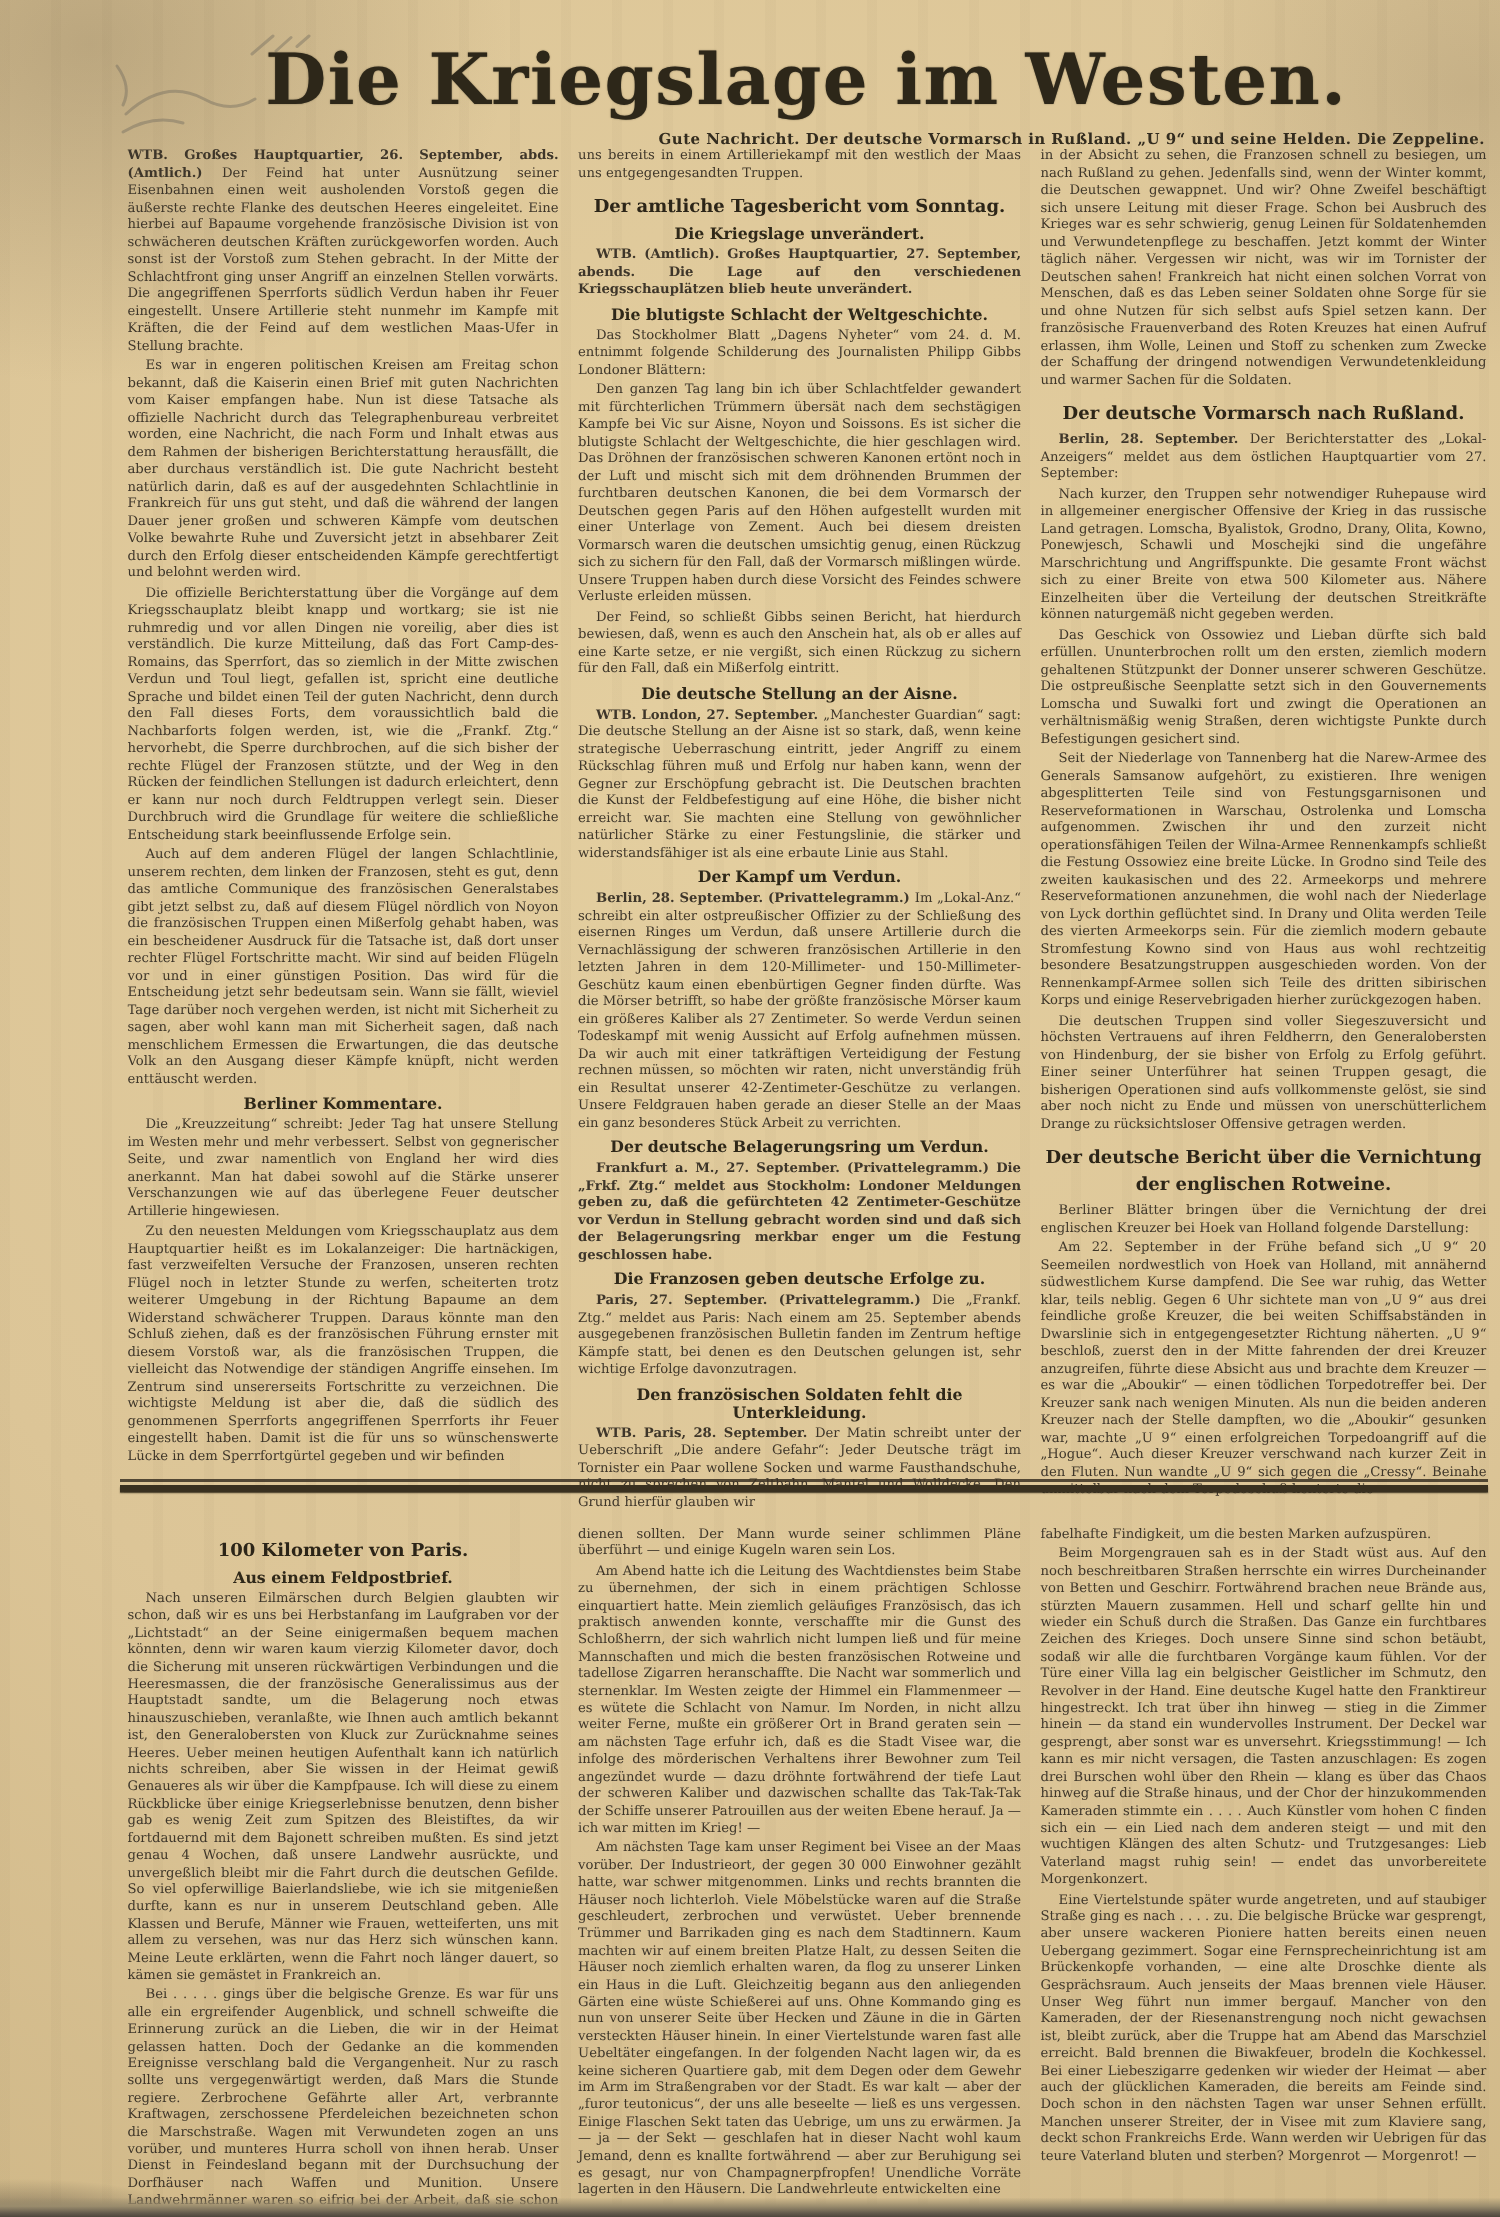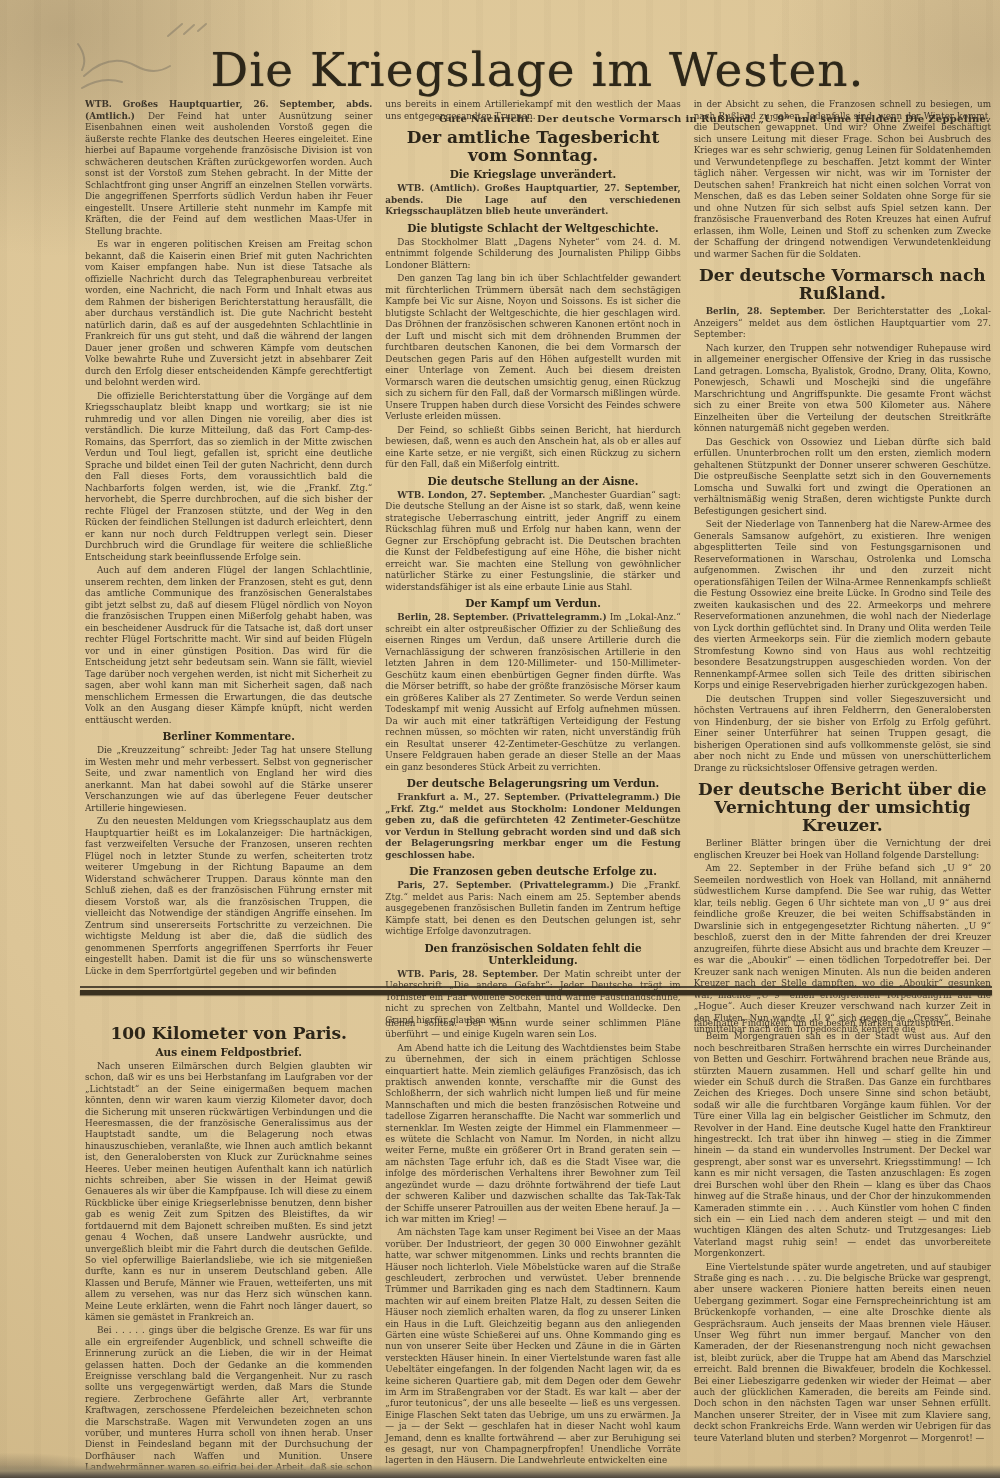--- a/index.html
+++ b/index.html
@@ -8,37 +8,37 @@
     font-family:"DejaVu Serif",serif;color:#3e362a;
     background:
       radial-gradient(40% 22% at 6% 2%, rgba(110,95,70,.30), rgba(110,95,70,0) 70%),
       radial-gradient(30% 18% at 98% 4%, rgba(120,104,78,.22), rgba(120,104,78,0) 70%),
       repeating-linear-gradient(90deg, rgba(90,75,50,.03) 0 7px, rgba(0,0,0,0) 7px 34px),
       radial-gradient(125% 95% at 50% 34%, #e4cfa0 0%, #dcc597 50%, #d0b888 82%, #c3aa78 100%);
   }
   .pencil{position:absolute;left:72px;top:14px;opacity:.55;}
   .masthead{position:absolute;left:85px;top:26px;width:905px;text-align:center;}
   .title{
-    margin:16px;font-size:47px;font-weight:normal;color:#2d2719;letter-spacing:1px;
+    margin:0;font-size:47px;font-weight:bold;color:#2d2719;letter-spacing:1px;
     text-shadow:0 0 1px rgba(45,39,25,.6);
   }
   .subtitle{margin-top:7px;font-size:10px;font-weight:bold;color:#332c1f;letter-spacing:.3px;text-align:right;}
   .cols{position:absolute;left:85px;width:906px;display:flex;align-items:flex-start;}
   .upper{top:99px;height:887px;}
   .lower{top:1002px;height:464px;}
   .col{overflow:hidden;text-align:justify;font-size:8.8px;line-height:11.5px;}
   .lower .col{line-height:11.4px;margin-top:16px;}
   .c1{width:288px;padding-right:6px;}
   .c2{width:296px;padding:0 6px;}
   .c3{width:298px;padding-left:6px;}
   .vrule{width:1px;background:linear-gradient(rgba(62,52,38,.1), rgba(62,52,38,.65) 6%, rgba(62,52,38,.65) 94%, rgba(62,52,38,.1));}
   .col p{margin:0 0 2px;text-indent:12px;}
   .col p.noindent{text-indent:0;}
   .col p.bold{font-weight:bold;}
-  .col .h1{font-size:17px;line-height:18px;font-weight:bold;text-align:center;color:#2c2518;margin:6px 0 4px;}
+  .col .h1{font-size:12px;line-height:18px;font-weight:bold;text-align:center;color:#2c2518;margin:6px 0 4px;}
   .col .h2{font-size:10.5px;line-height:12px;font-weight:bold;text-align:center;color:#2f2819;margin:4px 0 3px;}
   .hrule{position:absolute;left:80px;width:912px;top:986px;}
   .hrule .thin{height:1.5px;background:rgba(58,48,34,.85);margin-bottom:2px;}
   .hrule .thick{height:5px;background:#39301f;box-shadow:0 1px 1px rgba(40,32,18,.5);}
   .page-edge{
     position:absolute;left:0;bottom:0;width:1000px;height:13px;
     background:linear-gradient(rgba(120,106,82,0), #9a8c6d 45%, #655c4e 80%, #4e473d);
   }
   .corner-shade{position:absolute;left:0;bottom:0;width:170px;height:34px;
     background:radial-gradient(90% 100% at 8% 100%, rgba(70,63,54,.55), rgba(70,63,54,0) 75%);}
@@ -95,21 +95,21 @@
       </div>
     <div class="vrule"></div>
     <div class="col c3">
         <p class="p noindent">in der Absicht zu sehen, die Franzosen schnell zu besiegen, um nach Rußland zu gehen. Jedenfalls sind, wenn der Winter kommt, die Deutschen gewappnet. Und wir? Ohne Zweifel beschäftigt sich unsere Leitung mit dieser Frage. Schon bei Ausbruch des Krieges war es sehr schwierig, genug Leinen für Soldatenhemden und Verwundetenpflege zu beschaffen. Jetzt kommt der Winter täglich näher. Vergessen wir nicht, was wir im Tornister der Deutschen sahen! Frankreich hat nicht einen solchen Vorrat von Menschen, daß es das Leben seiner Soldaten ohne Sorge für sie und ohne Nutzen für sich selbst aufs Spiel setzen kann. Der französische Frauenverband des Roten Kreuzes hat einen Aufruf erlassen, ihm Wolle, Leinen und Stoff zu schenken zum Zwecke der Schaffung der dringend notwendigen Verwundetenkleidung und warmer Sachen für die Soldaten.</p>
         <div class="h1">Der deutsche Vormarsch nach Rußland.</div>
         <p class="p"><b>Berlin, 28. September. </b>Der Berichterstatter des „Lokal-Anzeigers“ meldet aus dem östlichen Hauptquartier vom 27. September:</p>
         <p class="p">Nach kurzer, den Truppen sehr notwendiger Ruhepause wird in allgemeiner energischer Offensive der Krieg in das russische Land getragen. Lomscha, Byalistok, Grodno, Drany, Olita, Kowno, Ponewjesch, Schawli und Moschejki sind die ungefähre Marschrichtung und Angriffspunkte. Die gesamte Front wächst sich zu einer Breite von etwa 500 Kilometer aus. Nähere Einzelheiten über die Verteilung der deutschen Streitkräfte können naturgemäß nicht gegeben werden.</p>
         <p class="p">Das Geschick von Ossowiez und Lieban dürfte sich bald erfüllen. Ununterbrochen rollt um den ersten, ziemlich modern gehaltenen Stützpunkt der Donner unserer schweren Geschütze. Die ostpreußische Seenplatte setzt sich in den Gouvernements Lomscha und Suwalki fort und zwingt die Operationen an verhältnismäßig wenig Straßen, deren wichtigste Punkte durch Befestigungen gesichert sind.</p>
         <p class="p">Seit der Niederlage von Tannenberg hat die Narew-Armee des Generals Samsanow aufgehört, zu existieren. Ihre wenigen abgesplitterten Teile sind von Festungsgarnisonen und Reserveformationen in Warschau, Ostrolenka und Lomscha aufgenommen. Zwischen ihr und den zurzeit nicht operationsfähigen Teilen der Wilna-Armee Rennenkampfs schließt die Festung Ossowiez eine breite Lücke. In Grodno sind Teile des zweiten kaukasischen und des 22. Armeekorps und mehrere Reserveformationen anzunehmen, die wohl nach der Niederlage von Lyck dorthin geflüchtet sind. In Drany und Olita werden Teile des vierten Armeekorps sein. Für die ziemlich modern gebaute Stromfestung Kowno sind von Haus aus wohl rechtzeitig besondere Besatzungstruppen ausgeschieden worden. Von der Rennenkampf-Armee sollen sich Teile des dritten sibirischen Korps und einige Reservebrigaden hierher zurückgezogen haben.</p>
         <p class="p">Die deutschen Truppen sind voller Siegeszuversicht und höchsten Vertrauens auf ihren Feldherrn, den Generalobersten von Hindenburg, der sie bisher von Erfolg zu Erfolg geführt. Einer seiner Unterführer hat seinen Truppen gesagt, die bisherigen Operationen sind aufs vollkommenste gelöst, sie sind aber noch nicht zu Ende und müssen von unerschütterlichem Drange zu rücksichtsloser Offensive getragen werden.</p>
-        <div class="h1">Der deutsche Bericht über die Vernichtung der umsichtig Kreuzer.</div>
+        <div class="h1">Der deutsche Bericht über die Vernichtung der englischen Rotweine.</div>
         <p class="p">Berliner Blätter bringen über die Vernichtung der drei englischen Kreuzer bei Hoek van Holland folgende Darstellung:</p>
         <p class="p">Am 22. September in der Frühe befand sich „U 9“ 20 Seemeilen nordwestlich von Hoek van Holland, mit annähernd südwestlichem Kurse dampfend. Die See war ruhig, das Wetter klar, teils neblig. Gegen 6 Uhr sichtete man von „U 9“ aus drei feindliche große Kreuzer, die bei weiten Schiffsabständen in Dwarslinie sich in entgegengesetzter Richtung näherten. „U 9“ beschloß, zuerst den in der Mitte fahrenden der drei Kreuzer anzugreifen, führte diese Absicht aus und brachte dem Kreuzer — es war die „Aboukir“ — einen tödlichen Torpedotreffer bei. Der Kreuzer sank nach wenigen Minuten. Als nun die beiden anderen Kreuzer nach der Stelle dampften, wo die „Aboukir“ gesunken war, machte „U 9“ einen erfolgreichen Torpedoangriff auf die „Hogue“. Auch dieser Kreuzer verschwand nach kurzer Zeit in den Fluten. Nun wandte „U 9“ sich gegen die „Cressy“. Beinahe unmittelbar nach dem Torpedoschuß kenterte die</p>
       </div>
   </section>
 
   <div class="hrule">
     <div class="thin"></div>
     <div class="thick"></div>
   </div>
 

